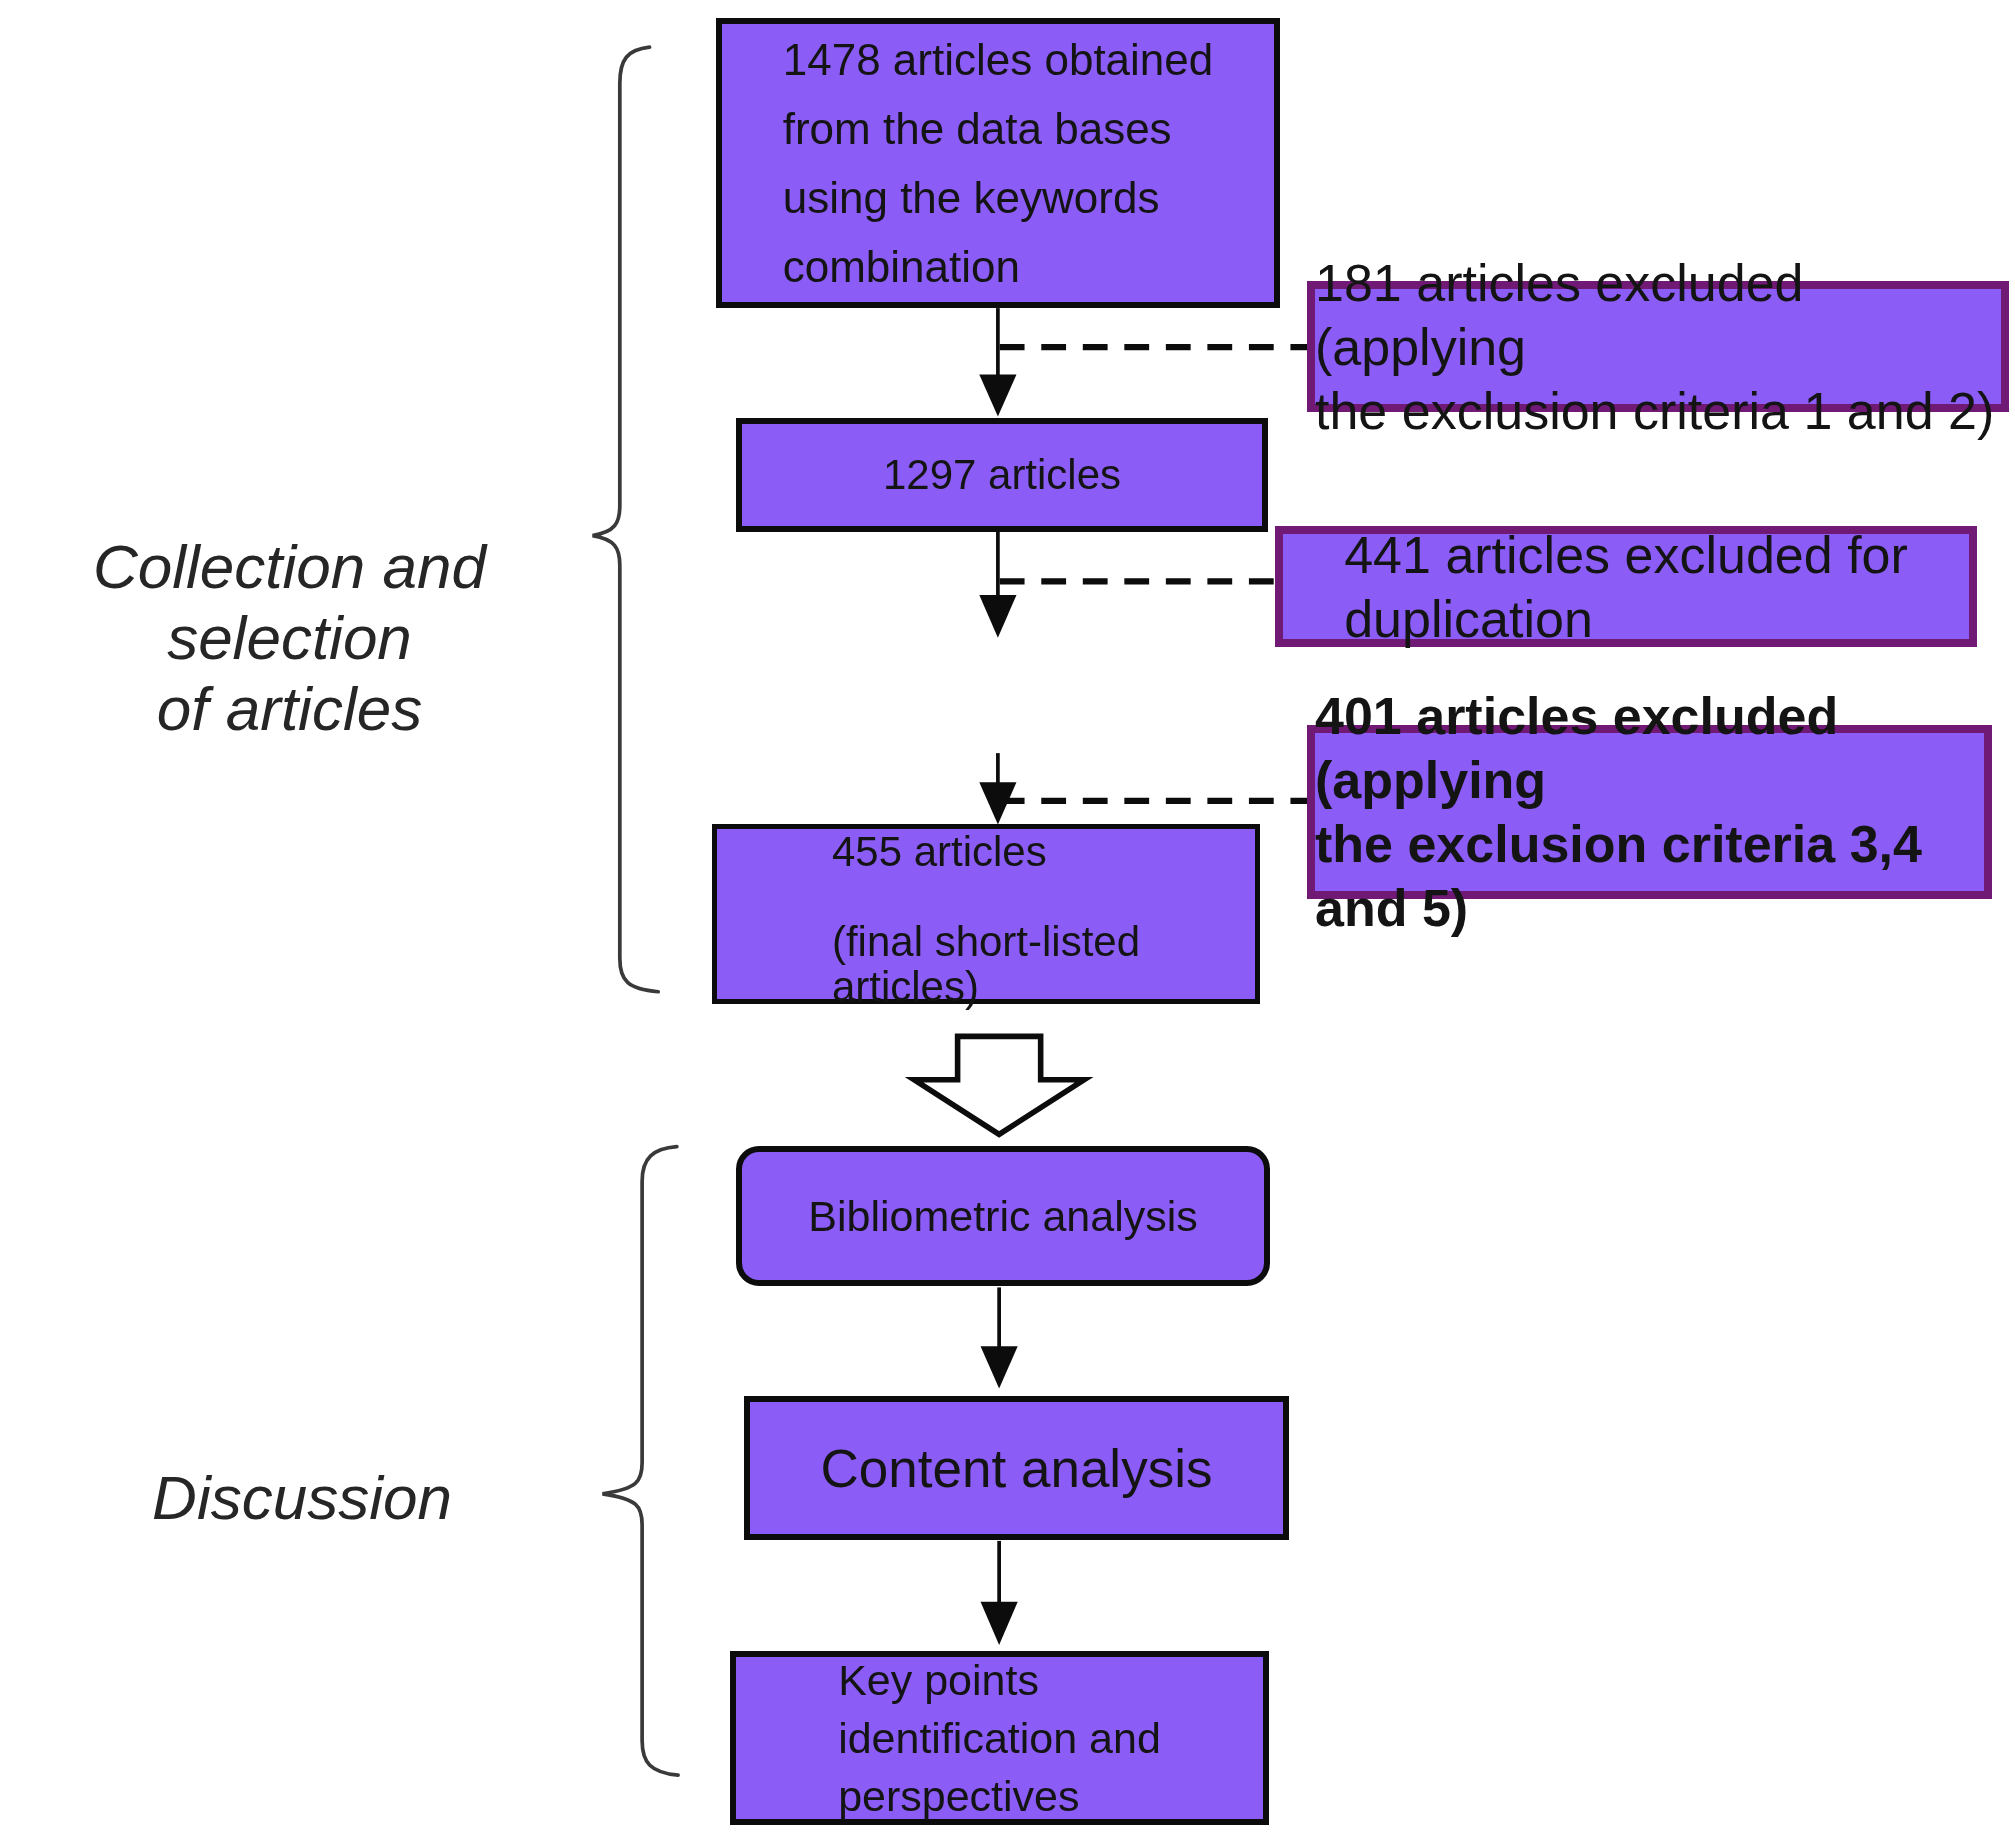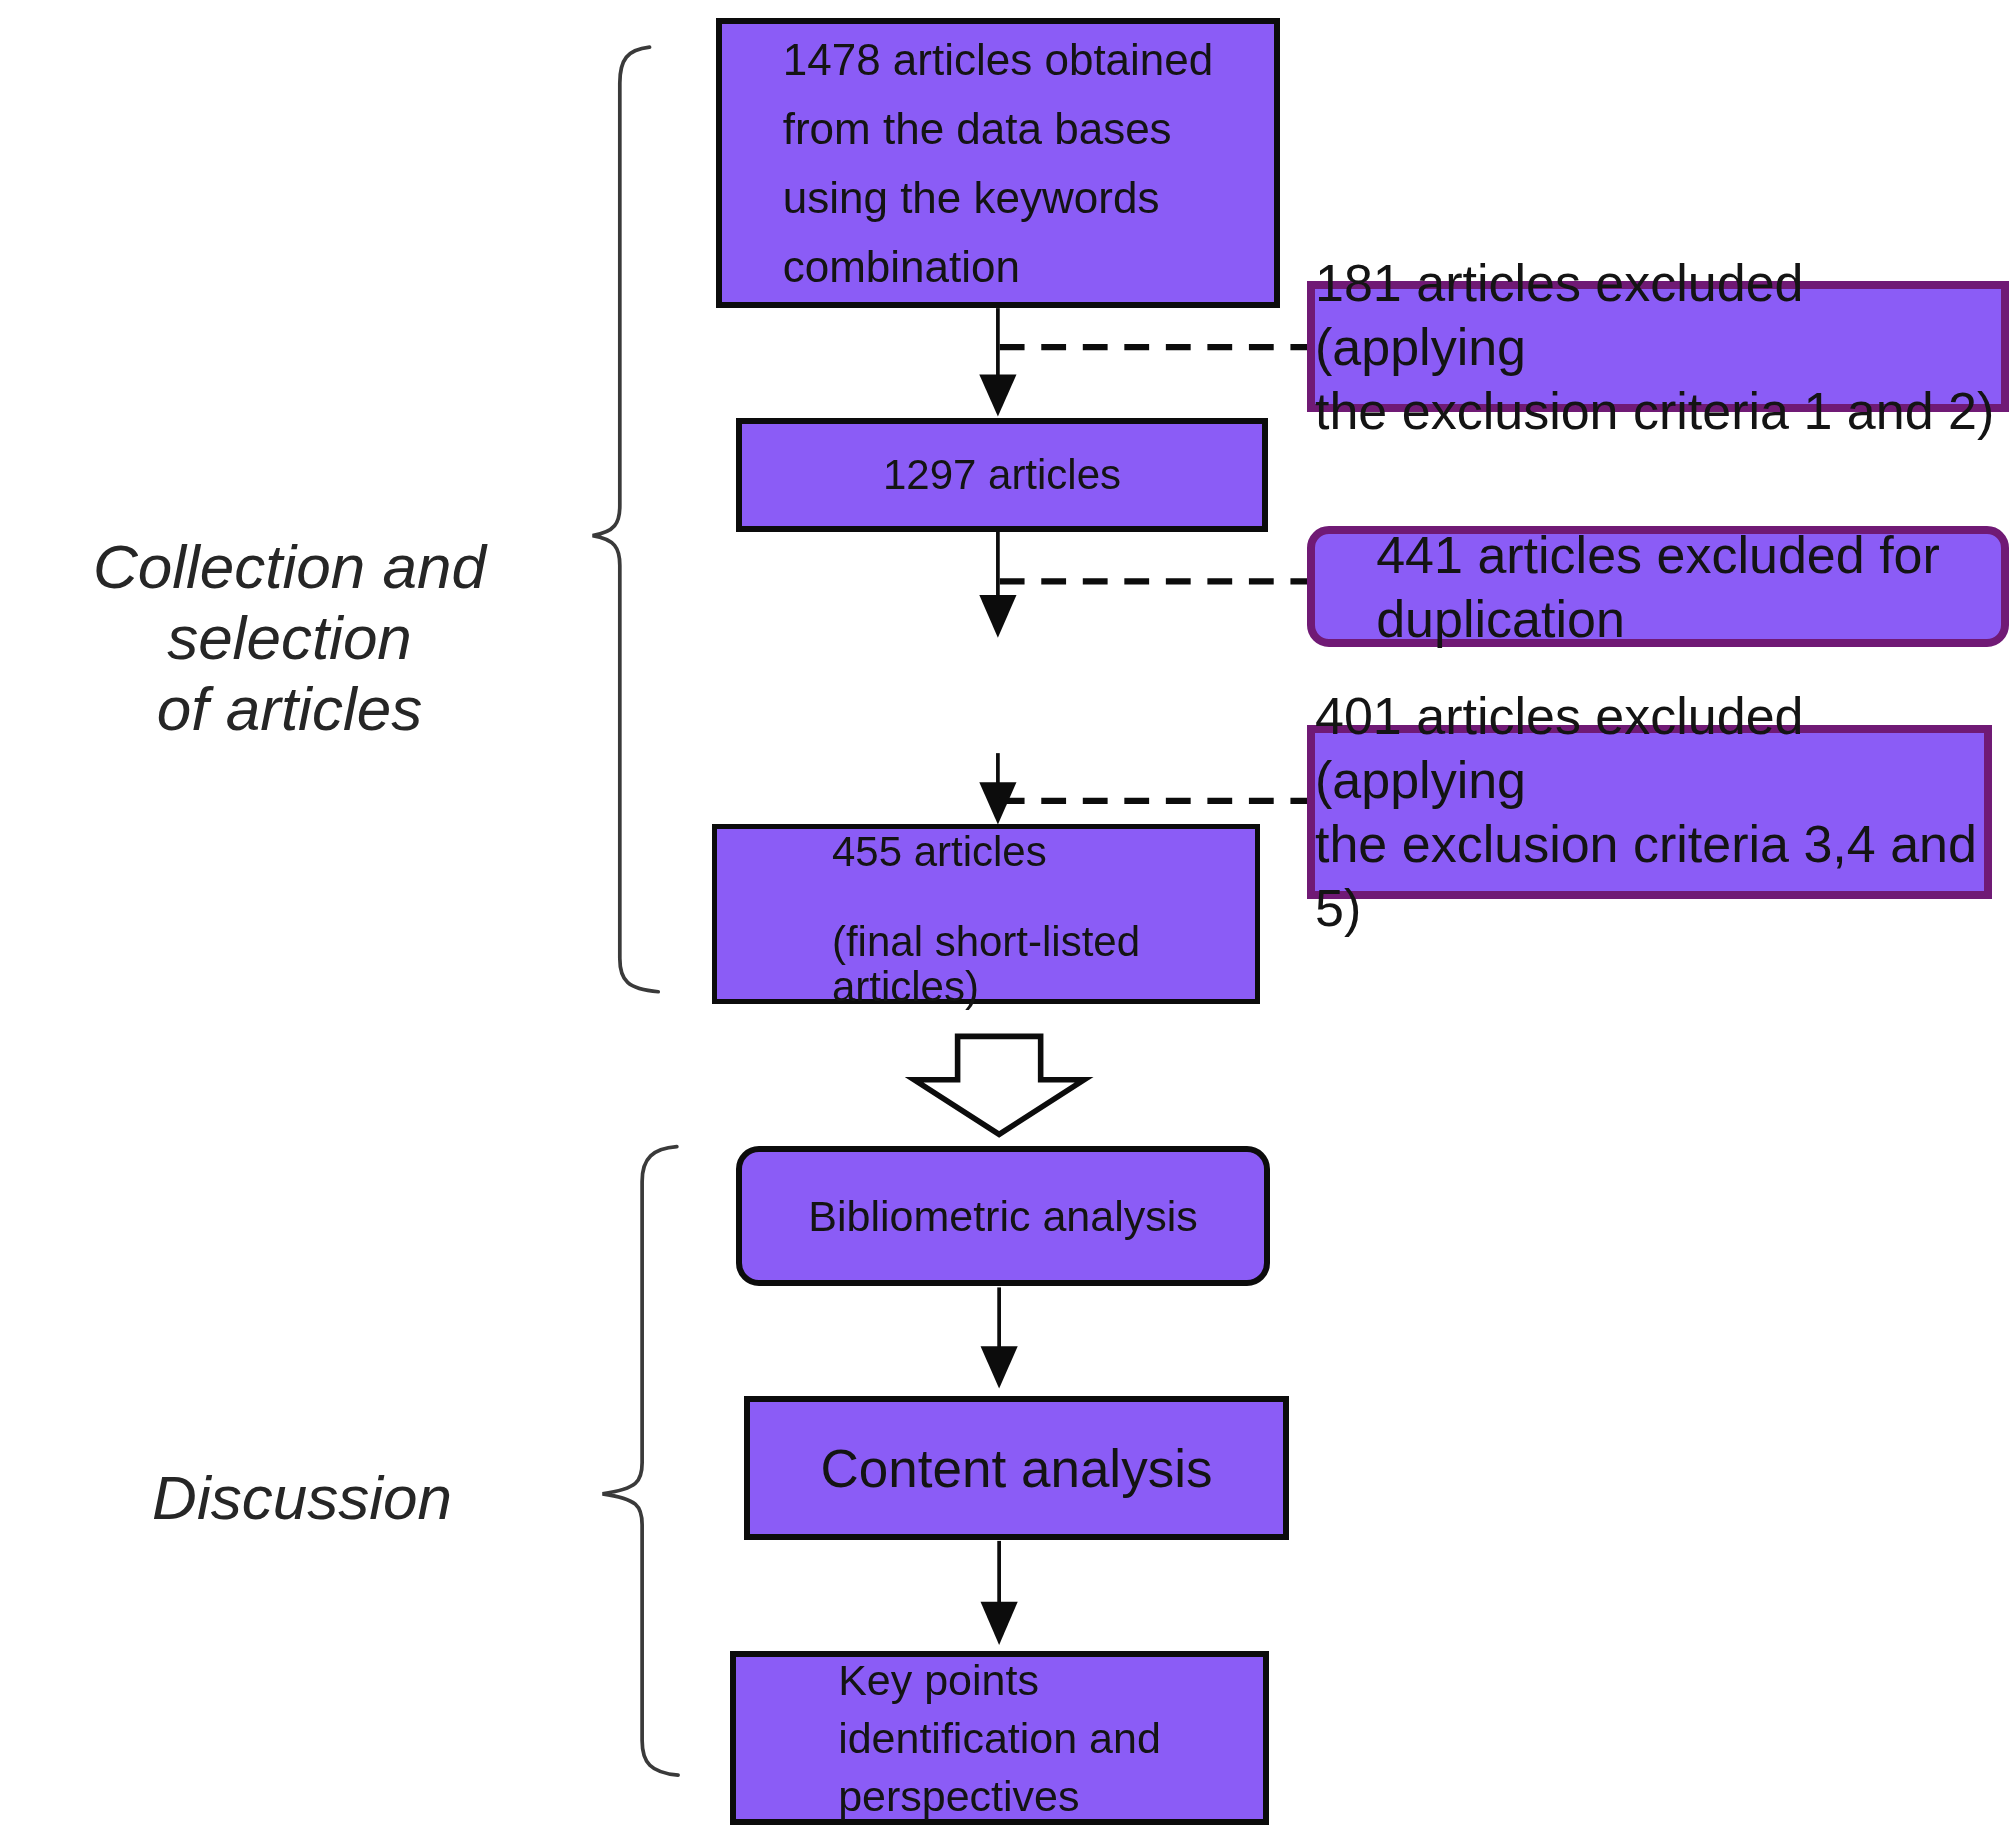--- a/index.html
+++ b/index.html
@@ -38,22 +38,22 @@
 
   .box-source        { left: 716px; top: 18px;   width: 564px; height: 290px; font-size: 44px; line-height: 69px; }
   .box-1297          { left: 736px; top: 418px;  width: 532px; height: 114px; font-size: 42px; }
   .box-856           { left: 736px; top: 639px; width: 532px; height: 114px; font-size: 42px; }
   .box-455           { left: 712px; top: 824px; width: 548px; height: 180px; font-size: 42px; line-height: 45px; justify-content: flex-start; padding-top: 0; border-width: 5.6px; }
   .box-bibliometric  { left: 736px; top: 1146px; width: 534px; height: 140px; font-size: 43px; border-radius: 23px; }
   .box-content       { left: 744px; top: 1396px; width: 545px; height: 144px; font-size: 53px; }
   .box-keypoints     { left: 730px; top: 1651px; width: 539px; height: 174px; font-size: 43px; line-height: 58px; }
 
   .sbox-criteria12   { left: 1307px; top: 281px;  width: 702px; height: 131px; }
-  .sbox-duplication  { left: 1307px; top: 526px;  width: 702px; height: 121px; border-radius: 22px; }
-  .sbox-criteria345  { left: 1307px; top: 725px; width: 685px; height: 174px; }
+  .sbox-duplication  { left: 1275px; top: 526px;  width: 702px; height: 121px; }
+  .sbox-criteria345  { left: 1307px; top: 725px; width: 685px; height: 174px; font-weight: bold; }
 
   .section-label {
     position: absolute;
     z-index: 2;
     font-style: italic;
     font-size: 62px;
     line-height: 71px;
     color: #262626;
     text-align: center;
     margin-left: 6px;

